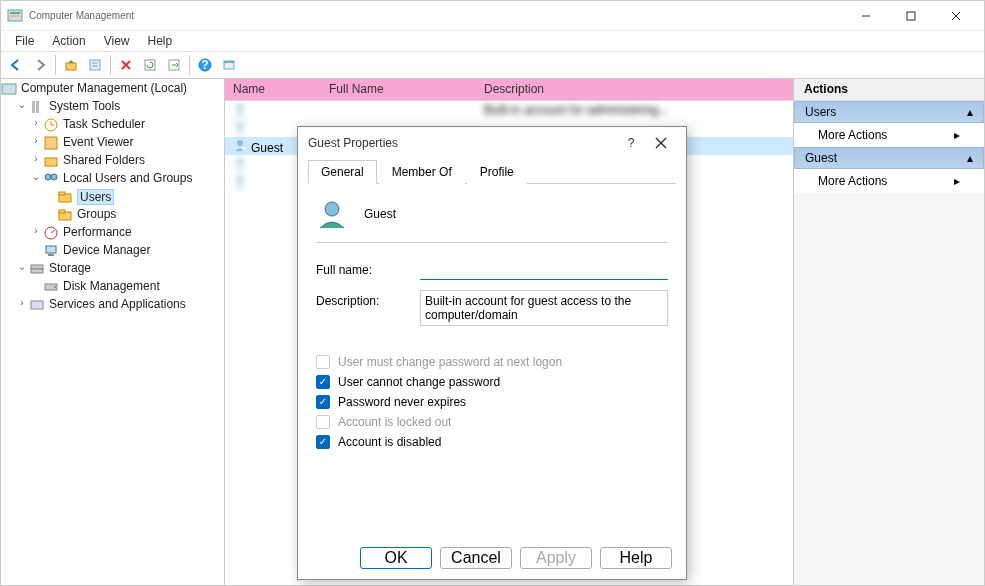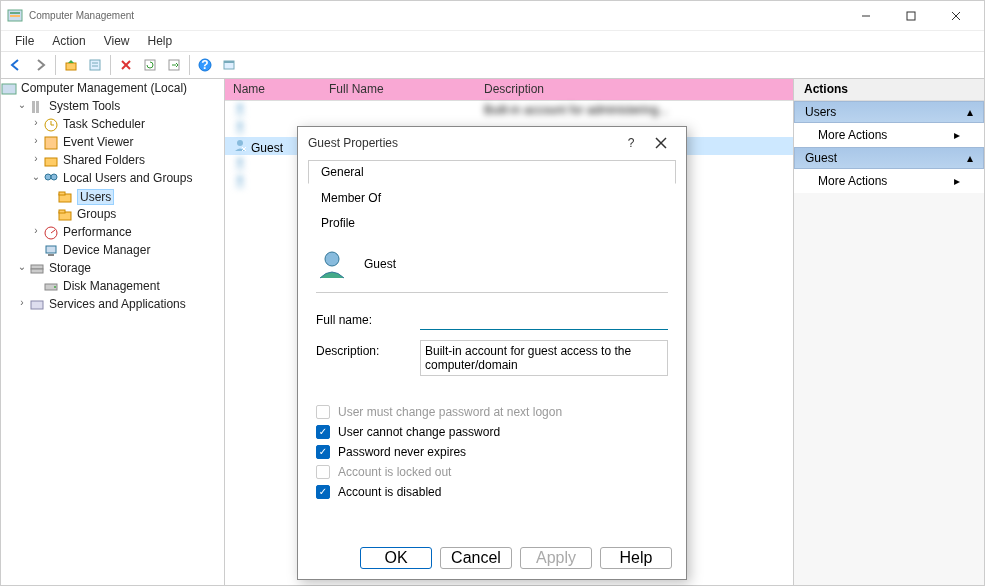--- a/index.html
+++ b/index.html
@@ -53,21 +53,21 @@
 
 .actions-header { height: 22px; padding: 3px 10px; font-weight: bold; background: #f0f0f0; border-bottom: 1px solid #ddd; }
 .actions-section { background: linear-gradient(#a9c7e8,#b9d3ee); border: 1px solid #9fb9d8; padding: 3px 10px; display: flex; justify-content: space-between; align-items: center; font-weight: normal; }
 .actions-item { padding: 5px 24px; background: #fff; display: flex; justify-content: space-between; align-items: center; }
 
 
 .dialog { position: absolute; left: 297px; top: 126px; width: 390px; height: 454px; background: #fff; border: 1px solid #888; box-shadow: 3px 3px 12px rgba(0,0,0,0.25); display: flex; flex-direction: column; }
 .dlg-title { height: 32px; display: flex; align-items: center; padding: 0 10px; }
 .dlg-title .t { flex: 1; font-size: 12px; color: #333; }
 .dlg-title .help, .dlg-title .close { width: 30px; height: 30px; display: flex; align-items: center; justify-content: center; color: #333; }
-.dlg-tabs { display: flex; border-bottom: 1px solid #ccc; margin: 0 10px; gap: 2px; flex-direction: column; }
+.dlg-tabs { display: flex; border-bottom: 1px solid #ccc; margin: 0 10px; gap: 2px; }
 .dlg-tab { padding: 4px 12px; border: 1px solid transparent; border-bottom: none; position: relative; top: 1px; background: #fff; }
 .dlg-tab.active { border-color: #ccc; border-bottom: 1px solid #fff; }
 .dlg-body { flex: 1; padding: 14px 18px; }
 .dlg-user-row { display: flex; align-items: center; gap: 16px; padding-bottom: 12px; border-bottom: 1px solid #ccc; margin-bottom: 16px; }
 .dlg-user-row .big-icon { width: 32px; height: 32px; }
 .field-row { display: flex; align-items: flex-start; margin-bottom: 10px; }
 .field-label { width: 104px; padding-top: 4px; }
 .field-input { flex: 1; }
 .field-input input, .field-input textarea { width: 100%; border: none; border-bottom: 1px solid #0078a0; padding: 3px 2px; font-family: inherit; font-size: 12px; outline: none; }
 .field-input textarea { border: 1px solid #ccc; border-bottom: 1px solid #ccc; height: 36px; resize: none; padding: 3px 4px; }

